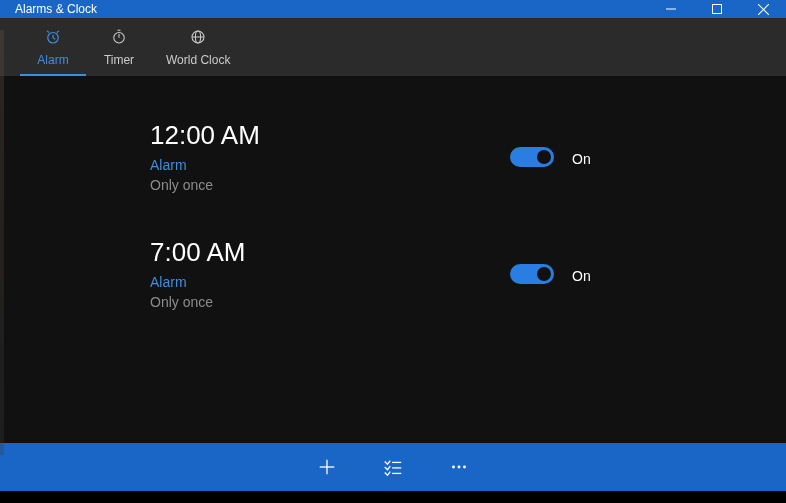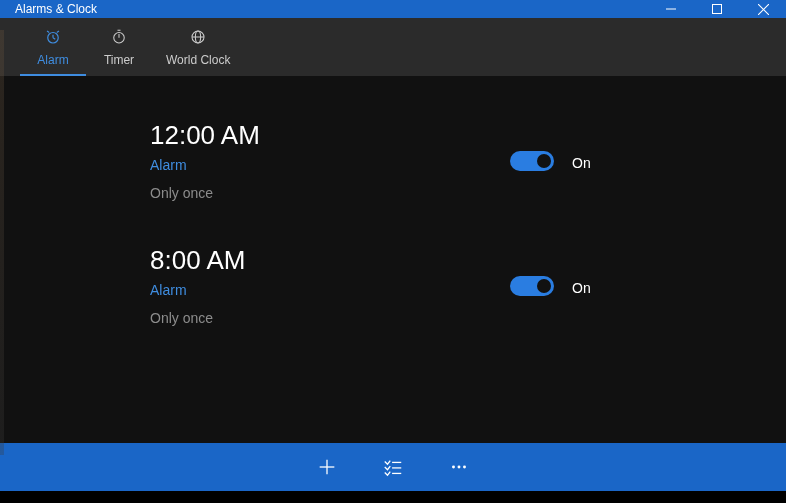--- a/index.html
+++ b/index.html
@@ -90,21 +90,21 @@
     color: #fff;
   }
   .alarm-name {
     color: #3f8de0;
     font-size: 14px;
     margin-top: 6px;
   }
   .alarm-repeat {
     color: #8c8c8c;
     font-size: 14px;
-    margin-top: 12px;
+    margin-top: 4px;
   }
   .toggle-group {
     display: flex;
     align-items: flex-end;
     gap: 18px;
   }
   .toggle {
     width: 44px;
     height: 20px;
     border-radius: 10px;
@@ -222,21 +222,21 @@
     <div class="toggle-group">
       <div class="toggle">
           <div class="knob"></div>
         </div>
       <div class="toggle-label">On</div>
     </div>
   </div>
 
   <div class="alarm-row">
     <div class="alarm-info">
-      <div class="alarm-time">8:00 AM</div>
+      <div class="alarm-time">7:00 AM</div>
       <div class="alarm-name">Alarm</div>
       <div class="alarm-repeat">Only once</div>
     </div>
     <div class="toggle-group">
       <div class="toggle">
           <div class="knob"></div>
         </div>
       <div class="toggle-label">On</div>
     </div>
   </div>

